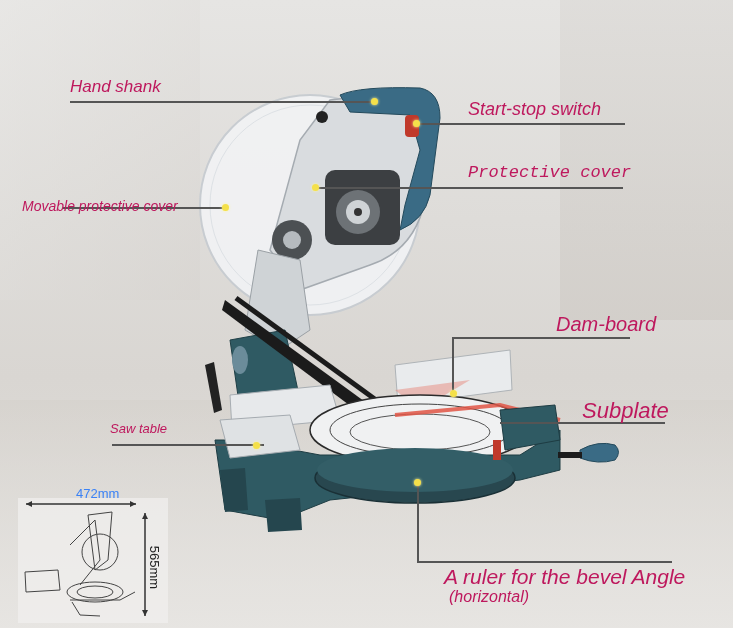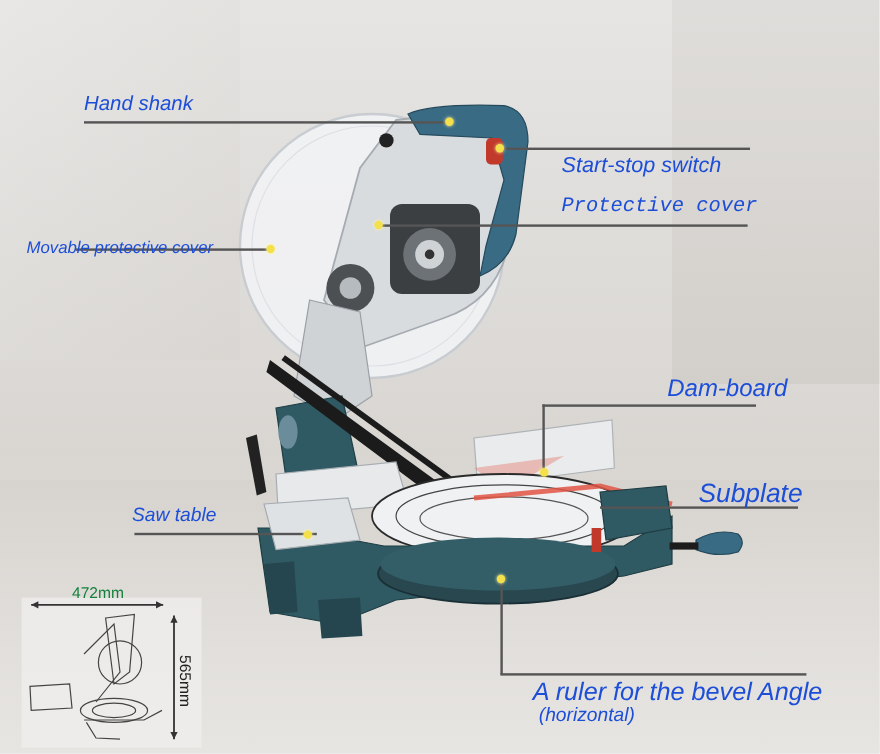--- a/index.html
+++ b/index.html
@@ -1,20 +1,20 @@
 <!DOCTYPE html>
 <html><head>
 <meta charset="utf-8">
 <style>
   html,body{margin:0;padding:0;}
   body{width:733px;height:628px;overflow:hidden;position:relative;
     font-family:"Liberation Sans",sans-serif;
     background:linear-gradient(180deg,#e6e5e3 0%,#dedcd9 35%,#d9d6d2 60%,#e2e0dd 100%);}
   .bg-shape{position:absolute;pointer-events:none;}
-  .label{position:absolute;font-style:italic;color:#1d4ed8;white-space:nowrap;}
+  .label{position:absolute;font-style:italic;color:#be185d;white-space:nowrap;}
   .lead{position:absolute;background:#555;}
   .dot{position:absolute;width:7px;height:7px;border-radius:50%;background:#f4e04a;box-shadow:0 0 3px #fff6a0;}
   svg{position:absolute;left:0;top:0;}
 </style>
 </head>
 <body>
 
 <div class="bg-shape" style="left:0;top:0;width:200px;height:300px;background:linear-gradient(135deg,#e9e8e6,#d7d4d0);opacity:.6;"></div>
 <div class="bg-shape" style="left:560px;top:0;width:173px;height:320px;background:linear-gradient(180deg,#dcdad7,#cfcbc6);opacity:.7;"></div>
 <div class="bg-shape" style="left:0;top:400px;width:733px;height:228px;background:linear-gradient(180deg,rgba(210,206,200,.4),rgba(232,230,227,.8));"></div>
@@ -91,26 +91,26 @@
 
 <div class="dot" style="left:371px;top:98px;"></div>
 <div class="dot" style="left:413px;top:120px;"></div>
 <div class="dot" style="left:222px;top:204px;"></div>
 <div class="dot" style="left:312px;top:184px;"></div>
 <div class="dot" style="left:450px;top:390px;"></div>
 <div class="dot" style="left:253px;top:442px;"></div>
 <div class="dot" style="left:414px;top:479px;"></div>
 
 <div class="label" style="left:70px;top:77px;font-size:17px;">Hand shank</div>
-<div class="label" style="left:468px;top:99px;font-size:18px;margin-top:28px;">Start-stop switch</div>
+<div class="label" style="left:468px;top:99px;font-size:18px;">Start-stop switch</div>
 <div class="label" style="left:22px;top:186px;font-size:14px;margin-top:12px;">Movable protective cover</div>
 <div class="label" style="left:468px;top:163px;font-size:17px;font-family:Liberation Mono, monospace;">Protective cover</div>
 <div class="label" style="left:556px;top:313px;font-size:20px;">Dam-board</div>
 <div class="label" style="left:582px;top:398px;font-size:22px;">Subplate</div>
-<div class="label" style="left:110px;top:421px;font-size:16px;">Saw table</div>
+<div class="label" style="left:110px;top:421px;font-size:13px;">Saw table</div>
 <div class="label" style="left:444px;top:565px;font-size:21px;">A ruler for the bevel Angle</div>
 <div class="label" style="left:449px;top:588px;font-size:16px;">(horizontal)</div>
 
 <div style="position:absolute;left:18px;top:498px;width:150px;height:125px;background:rgba(240,239,237,.75);"></div>
 <svg width="733" height="628" viewBox="0 0 733 628">
 
   <line x1="26" y1="504" x2="136" y2="504" stroke="#333" stroke-width="1.5"></line>
   <polygon points="26,504 32,501 32,507" fill="#333"></polygon>
   <polygon points="136,504 130,501 130,507" fill="#333"></polygon>
 
@@ -122,14 +122,14 @@
     <path d="M88 515 L112 512 L108 560 L95 570 Z"></path>
     <circle cx="100" cy="552" r="18"></circle>
     <path d="M70 545 L95 520 L100 560 L80 585"></path>
     <path d="M25 572 L58 570 L60 590 L26 592 Z"></path>
     <ellipse cx="95" cy="592" rx="28" ry="10"></ellipse>
     <ellipse cx="95" cy="592" rx="18" ry="6"></ellipse>
     <path d="M70 600 L120 600 L135 592"></path>
     <path d="M72 602 L80 615 L100 616"></path>
   </g>
 </svg>
-<div class="label" style="left:60px;top:486px;font-size:13px;font-style:normal;color:#15803d;">472mm</div>
+<div class="label" style="left:76px;top:486px;font-size:13px;font-style:normal;color:#3b82f6;">472mm</div>
 <div class="label" style="left:133px;top:560px;font-size:13px;font-style:normal;color:#222;transform:rotate(90deg);transform-origin:center;">565mm</div>
 
 </body></html>

